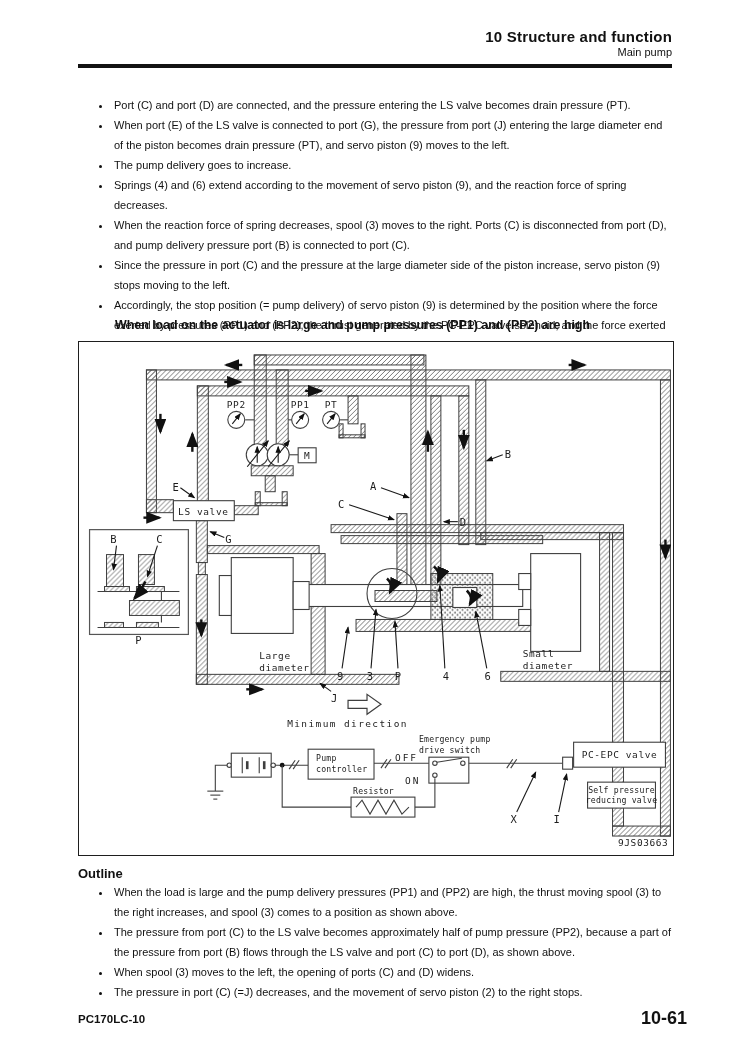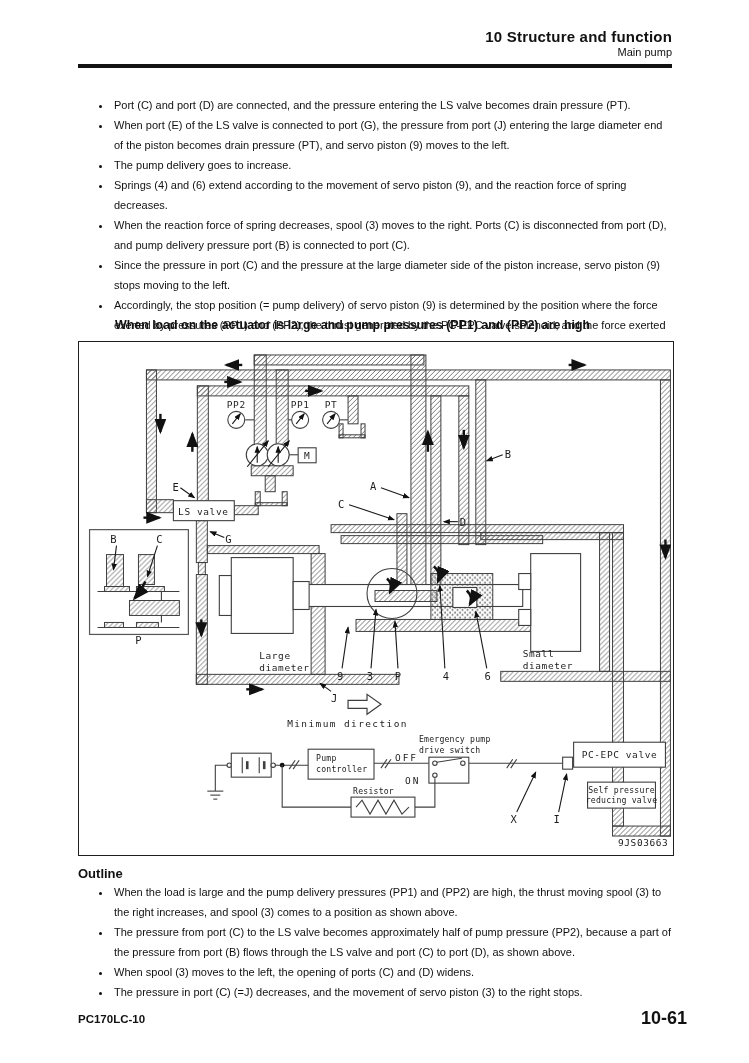--- a/index.html
+++ b/index.html
@@ -288,18 +288,18 @@
   <text class="m" x="590" y="505" text-anchor="end">9JS03663</text>
 </svg>
 </figure>
 
 <div class="outline-h">Outline</div>
 <div class="outline">
   <ul class="blist">
     <li>When the load is large and the pump delivery pressures (PP1) and (PP2) are high, the thrust moving spool (3) to the right increases, and spool (3) comes to a position as shown above.</li>
     <li>The pressure from port (C) to the LS valve becomes approximately half of pump pressure (PP2), because a part of the pressure from port (B) flows through the LS valve and port (C) to port (D), as shown above.</li>
     <li>When spool (3) moves to the left, the opening of ports (C) and (D) widens.</li>
-    <li>The pressure in port (C) (=J) decreases, and the movement of servo piston (3) to the right stops.</li>
+    <li>The pressure in port (C) (=J) decreases, and the movement of servo piston (2) to the right stops.</li>
   </ul>
 </div>
 
 <div class="foot-l">PC170LC-10</div>
 <div class="foot-r">10-61</div>
 
 </body></html>

